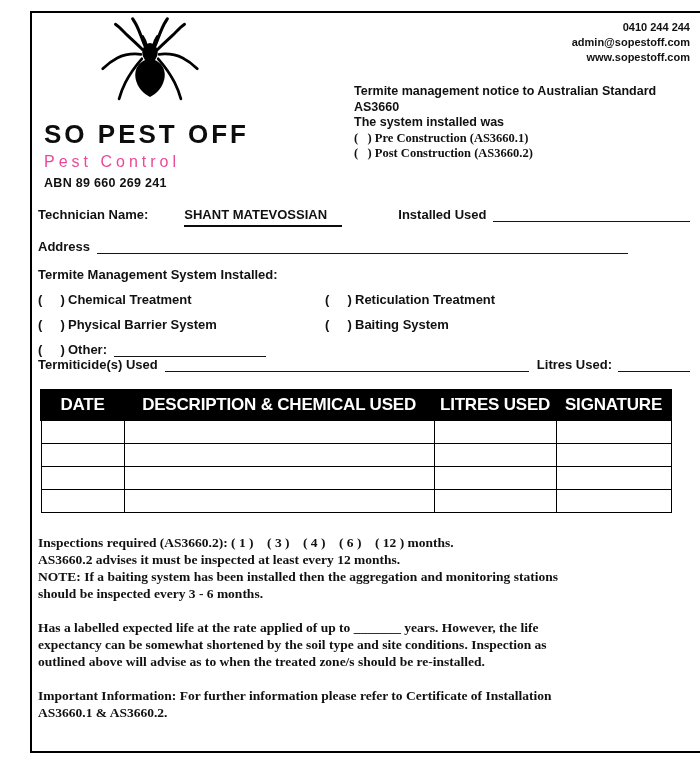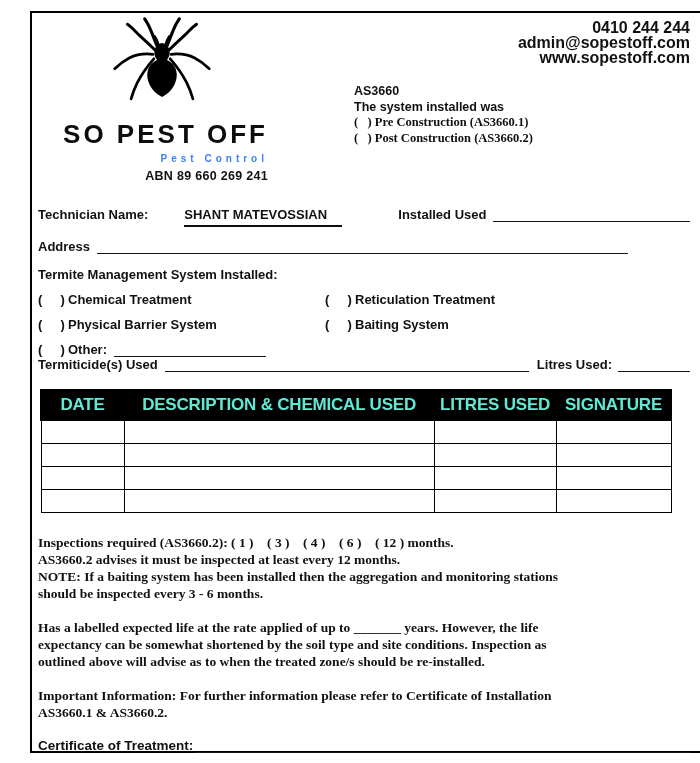--- a/index.html
+++ b/index.html
@@ -4,26 +4,26 @@
 <style>
   html,body{margin:0;padding:0;background:#ffffff;}
   body{width:700px;height:763px;font-family:"Liberation Sans",sans-serif;color:#111;position:relative;}
   .frame{position:absolute;left:30px;top:11px;width:652px;height:736px;border:2px solid #000;
          padding:2px 12px 0 6px;box-sizing:content-box;}
   .pre{white-space:pre;}
   .prewrap{white-space:pre-wrap;font-family:Liberation Serif, serif;}
 
   
   .header{position:relative;height:188px;}
-  .logo{position:absolute;left:18px;top:2px;width:212px;text-align:right;}
+  .logo{position:absolute;left:6px;top:2px;width:212px;text-align:left;}
   .spider{display:block;margin:0 auto;width:110px;height:100px;}
   .brand-name{font-size:26px;font-weight:bold;letter-spacing:3px;margin-top:2px;color:#0d0d0d;}
-  .brand-sub{font-size:10px;letter-spacing:4px;color:#3b82f6;margin-top:3px;font-weight:bold;}
+  .brand-sub{font-size:16px;letter-spacing:4px;color:#ec4899;margin-top:3px;}
   .brand-abn{font-size:12.5px;font-weight:bold;margin-top:5px;letter-spacing:0.3px;}
-  .contact{position:absolute;right:0;top:5px;text-align:right;font-size:16px;font-weight:bold;line-height:15px;}
+  .contact{position:absolute;right:0;top:5px;text-align:right;font-size:11px;font-weight:bold;line-height:15px;}
   .notice{position:absolute;left:316px;top:69px;font-size:12.5px;font-weight:bold;line-height:15.5px;}
 
   
   .row{display:flex;align-items:flex-start;font-size:13px;font-weight:bold;}
   .fill{flex:1;border-bottom:1.8px solid #151515;margin-left:7px;height:14px;}
   .row-tech{margin-top:4px;}
   .tech-name{width:158px;margin-left:36px;border-bottom:2px solid #0d0d0d;padding-bottom:3px;text-align:left;}
   .installed-label{margin-left:56px;}
   .row-addr{margin-top:12px;}
   .addr-fill{margin-right:62px;}
@@ -33,21 +33,21 @@
   .cb-item{display:flex;align-items:flex-end;}
   .cb-bracket{width:30px;}
   .cb-label{}
   .other-line{width:152px;border-bottom:1.8px solid #151515;margin-left:7px;height:14px;}
   .row-term{}
   .litres-label{margin-left:8px;}
   .end-line{width:72px;border-bottom:1.8px solid #151515;margin-left:6px;height:14px;}
 
   
   table.treatment{border-collapse:collapse;width:632px;margin:17px 0 0 2px;}
-  table.treatment th{background:#000;color:#5eead4;font-size:17px;font-weight:bold;height:28px;
+  table.treatment th{background:#000;color:#ffffff;font-size:17px;font-weight:bold;height:28px;
                      text-align:center;letter-spacing:-0.2px;padding:0 2px;border:2px solid #000;}
   table.treatment td{height:20px;border:1.6px solid #000;}
   .col-date{width:80px;}
   .col-desc{width:321px;}
   .col-litres{width:121px;}
   .col-sig{width:110px;}
 
   
   .para{font-size:13.5px;font-weight:bold;line-height:17px;margin:0;}
   .p1{margin-top:21px;}
@@ -84,20 +84,21 @@
       <div class="brand-abn">ABN 89 660 269 241</div>
     </div>
 
     <div class="contact">
       <div>0410 244 244</div>
       <div>admin@sopestoff.com</div>
       <div>www.sopestoff.com</div>
     </div>
 
     <div class="notice">
+      <div>Termite management notice to Australian Standard</div>
       <div>AS3660</div>
       <div>The system installed was</div>
       <div class="prewrap">(   ) Pre Construction (AS3660.1)</div>
       <div class="prewrap">(   ) Post Construction (AS3660.2)</div>
     </div>
   </div>
 
   <div class="row row-tech">
     <span>Technician Name:</span>
     <span class="tech-name">SHANT MATEVOSSIAN</span>
@@ -184,18 +185,14 @@
   <p class="para prewrap p1">Inspections required (AS3660.2): ( 1 )    ( 3 )    ( 4 )    ( 6 )    ( 12 ) months.
 AS3660.2 advises it must be inspected at least every 12 months.
 NOTE: If a baiting system has been installed then the aggregation and monitoring stations
 should be inspected every 3 - 6 months.</p>
   <p class="para prewrap p2">Has a labelled expected life at the rate applied of up to _______ years. However, the life
 expectancy can be somewhat shortened by the soil type and site conditions. Inspection as
 outlined above will advise as to when the treated zone/s should be re-installed.</p>
   <p class="para prewrap p3">Important Information: For further information please refer to Certificate of Installation
 AS3660.1 &amp; AS3660.2.</p>
 
-  <div class="row row-cert">
-    <span>Certificate of Treatment:</span>
-    <span class="fill cert-fill"></span>
-  </div>
 
 </div>
 
 </body></html>

